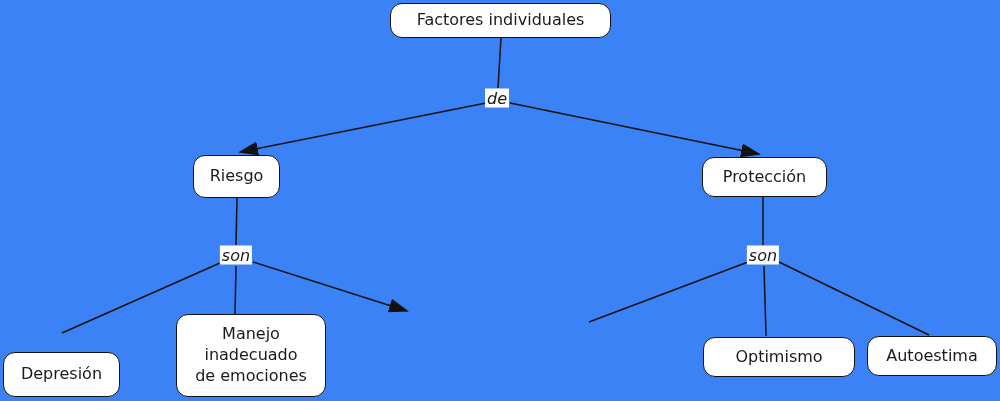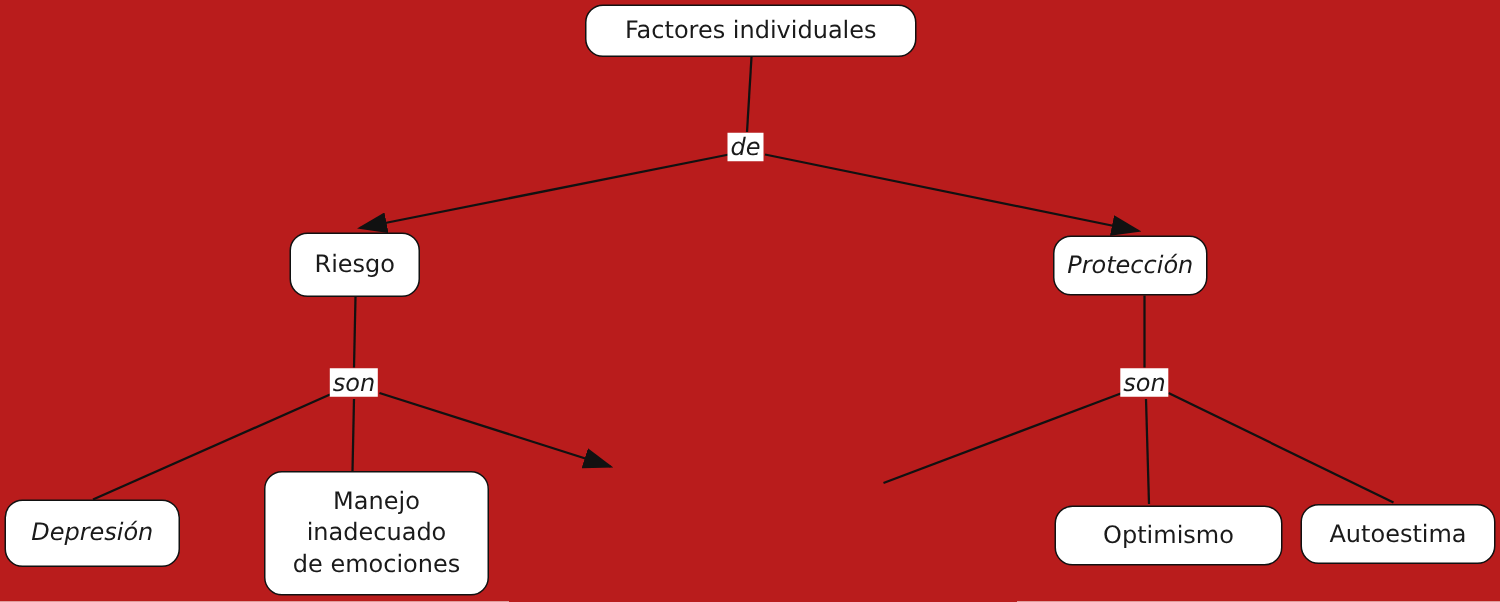--- a/index.html
+++ b/index.html
@@ -5,21 +5,21 @@
   html, body {
     margin: 0;
     padding: 0;
     background: #ffffff;
     font-family: "DejaVu Sans", "Liberation Sans", sans-serif;
   }
   #canvas {
     position: relative;
     width: 1000px;
     height: 401px;
-    background: #b91c1c;
+    background: #3b82f6;
     overflow: hidden;
   }
   #edges {
     position: absolute;
     left: 0;
     top: 0;
     z-index: 1;
   }
   .node {
     position: absolute;
@@ -70,22 +70,22 @@
       <line x1="236" y1="266" x2="235" y2="314" stroke="#111111" stroke-width="1.5"></line>
       <line x1="253" y1="262" x2="407" y2="311" stroke="#111111" stroke-width="1.5" marker-end="url(#arrowhead)"></line>
       <line x1="763" y1="197" x2="763" y2="245" stroke="#111111" stroke-width="1.5"></line>
       <line x1="748" y1="262" x2="589" y2="322" stroke="#111111" stroke-width="1.5"></line>
       <line x1="764" y1="266" x2="766" y2="336" stroke="#111111" stroke-width="1.5"></line>
       <line x1="779" y1="262" x2="929" y2="335" stroke="#111111" stroke-width="1.5"></line>
     </svg>
 
   <div class="node" style="left: 390px; top: 3px; width: 221px; height: 35px;">Factores individuales</div>
   <div class="node" style="left: 193px; top: 155px; width: 87px; height: 43px;">Riesgo</div>
-  <div class="node" style="left: 702px; top: 157px; width: 103px; height: 40px; font-style: italic;">Protección</div>
-  <div class="node" style="left: 3px; top: 333px; width: 117px; height: 45px; font-style: italic;">Depresión</div>
+  <div class="node" style="left: 702px; top: 157px; width: 125px; height: 40px;">Protección</div>
+  <div class="node" style="left: 3px; top: 352px; width: 117px; height: 45px;">Depresión</div>
   <div class="node" style="left: 176px; top: 314px; width: 150px; height: 83px;">Manejo
 inadecuado
 de emociones</div>
   <div class="node" style="left: 703px; top: 337px; width: 152px; height: 40px;">Optimismo</div>
   <div class="node" style="left: 867px; top: 336px; width: 130px; height: 40px;">Autoestima</div>
 
   <div class="link-label" style="left: 497px; top: 98px;">de</div>
   <div class="link-label" style="left: 236px; top: 255px;">son</div>
   <div class="link-label" style="left: 763px; top: 255px;">son</div>
 

